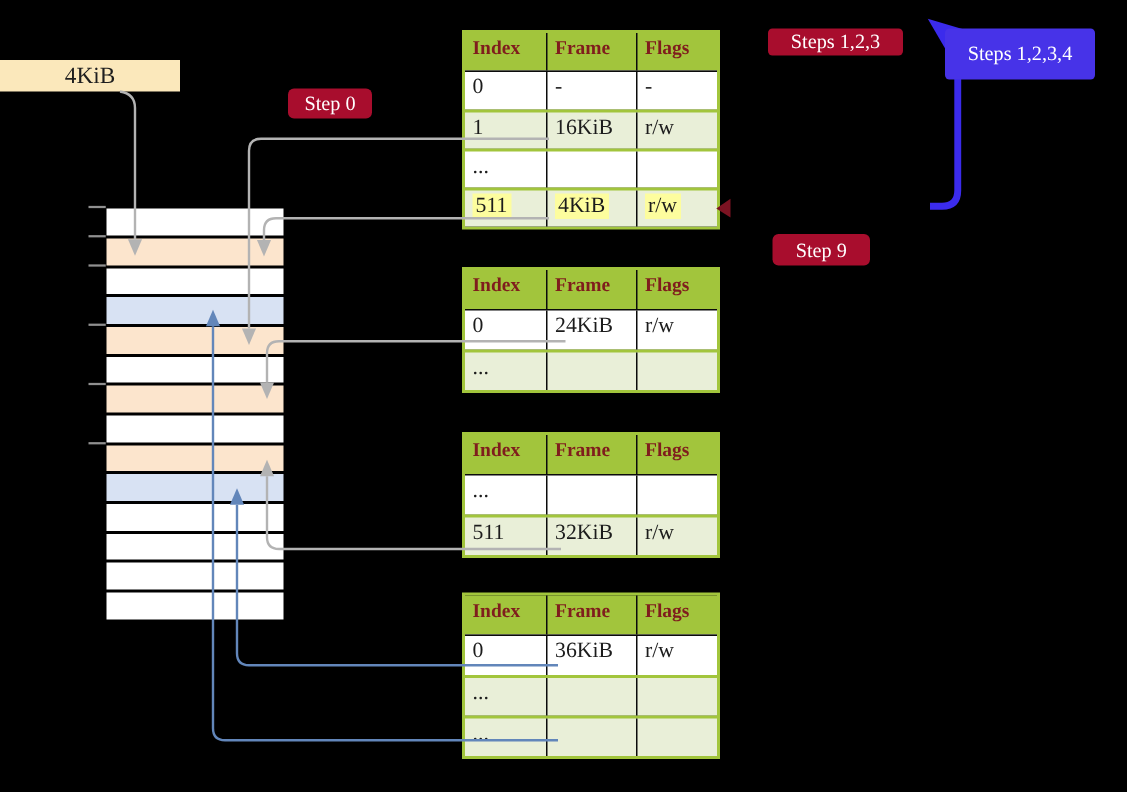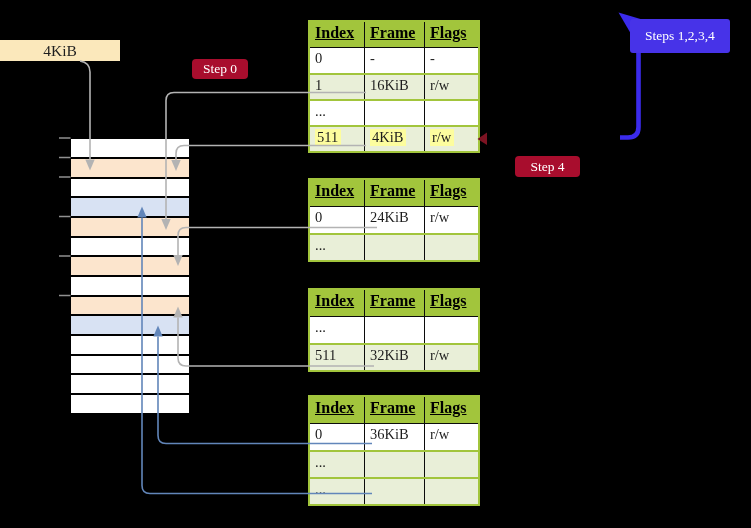--- a/index.html
+++ b/index.html
@@ -6,21 +6,21 @@
   .canvas{position:relative;width:751px;height:528px;background:#000;overflow:hidden;
           font-family:"Liberation Serif","DejaVu Serif",serif;}
   
   .framebox{position:absolute;left:0;top:40px;width:120px;height:21px;background:#fbe8bb;
             color:#1e1e1e;font-size:15.5px;display:flex;align-items:center;justify-content:center;z-index:3;}
   
   .mrow{position:absolute;left:71px;width:118px;height:17.8px;z-index:2;}
   
   .pt{position:absolute;left:308px;width:172px;border:2px solid #a2c53c;box-sizing:border-box;z-index:2;}
   .pt-h{display:flex;background:#a2c53c;box-sizing:border-box;}
-  .pt-h .c{color:#000000;font-weight:bold;font-size:16px;text-decoration:underline;}
+  .pt-h .c{color:#7f1d1d;font-weight:bold;font-size:13px;}
   .c{width:55px;box-sizing:border-box;border-right:1.4px solid #0b0b0b;padding:2px 0 0 5px;overflow:hidden;}
   .c.c1{width:60px;}
   .c.c2{width:53px;border-right:none;}
   .pt-r{display:flex;background:#ffffff;border-top:2px solid #a2c53c;box-sizing:border-box;}
   .pt-r.shade{background:#e9efd8;}
   .pt-body .pt-r.first{border-top:1.4px solid #0b0b0b;}
   .pt-r .c{font-size:14.5px;color:#1c1c1c;}
   .ta .pt-h{height:25px;} .ta .pt-r{height:26px;}
   .tb .pt-h{height:26px;} .tb .pt-r{height:27px;}
   .hl{background:#fdfd9e;padding:0 3px 1px 2px;}
@@ -145,25 +145,28 @@
           <div class="c c0">...</div>
           <div class="c c1"></div>
           <div class="c c2"></div>
         </div>
       </div>
     </div>
 
   <div class="lbl red" style="left:192px;top:42px;width:56px;height:20px;border-radius:4px;margin-top:17px;">
     <span>Step 0</span>
   </div>
+  <div class="lbl red" style="left:512px;top:19px;width:90px;height:18px;">
+    <span>Steps 1,2,3</span>
+  </div>
   <div class="lbl blue" style="left:630px;top:19px;width:100px;height:34px;align-items:center;">
     <span>Steps 1,2,3,4</span>
   </div>
   <div class="lbl red" style="left:515px;top:156px;width:65px;height:21px;border-radius:4px;">
-    <span>Step 4</span>
+    <span>Step 9</span>
   </div>
 
   <svg class="overlay" width="751" height="528">
 
     <g stroke="#909090" stroke-width="1.5">
       <line x1="59" y1="138" x2="70.5" y2="138"></line>
       <line x1="59" y1="157.5" x2="70.5" y2="157.5"></line>
       <line x1="59" y1="177" x2="70.5" y2="177"></line>
       <line x1="59" y1="216.5" x2="70.5" y2="216.5"></line>
       <line x1="59" y1="256" x2="70.5" y2="256"></line>

